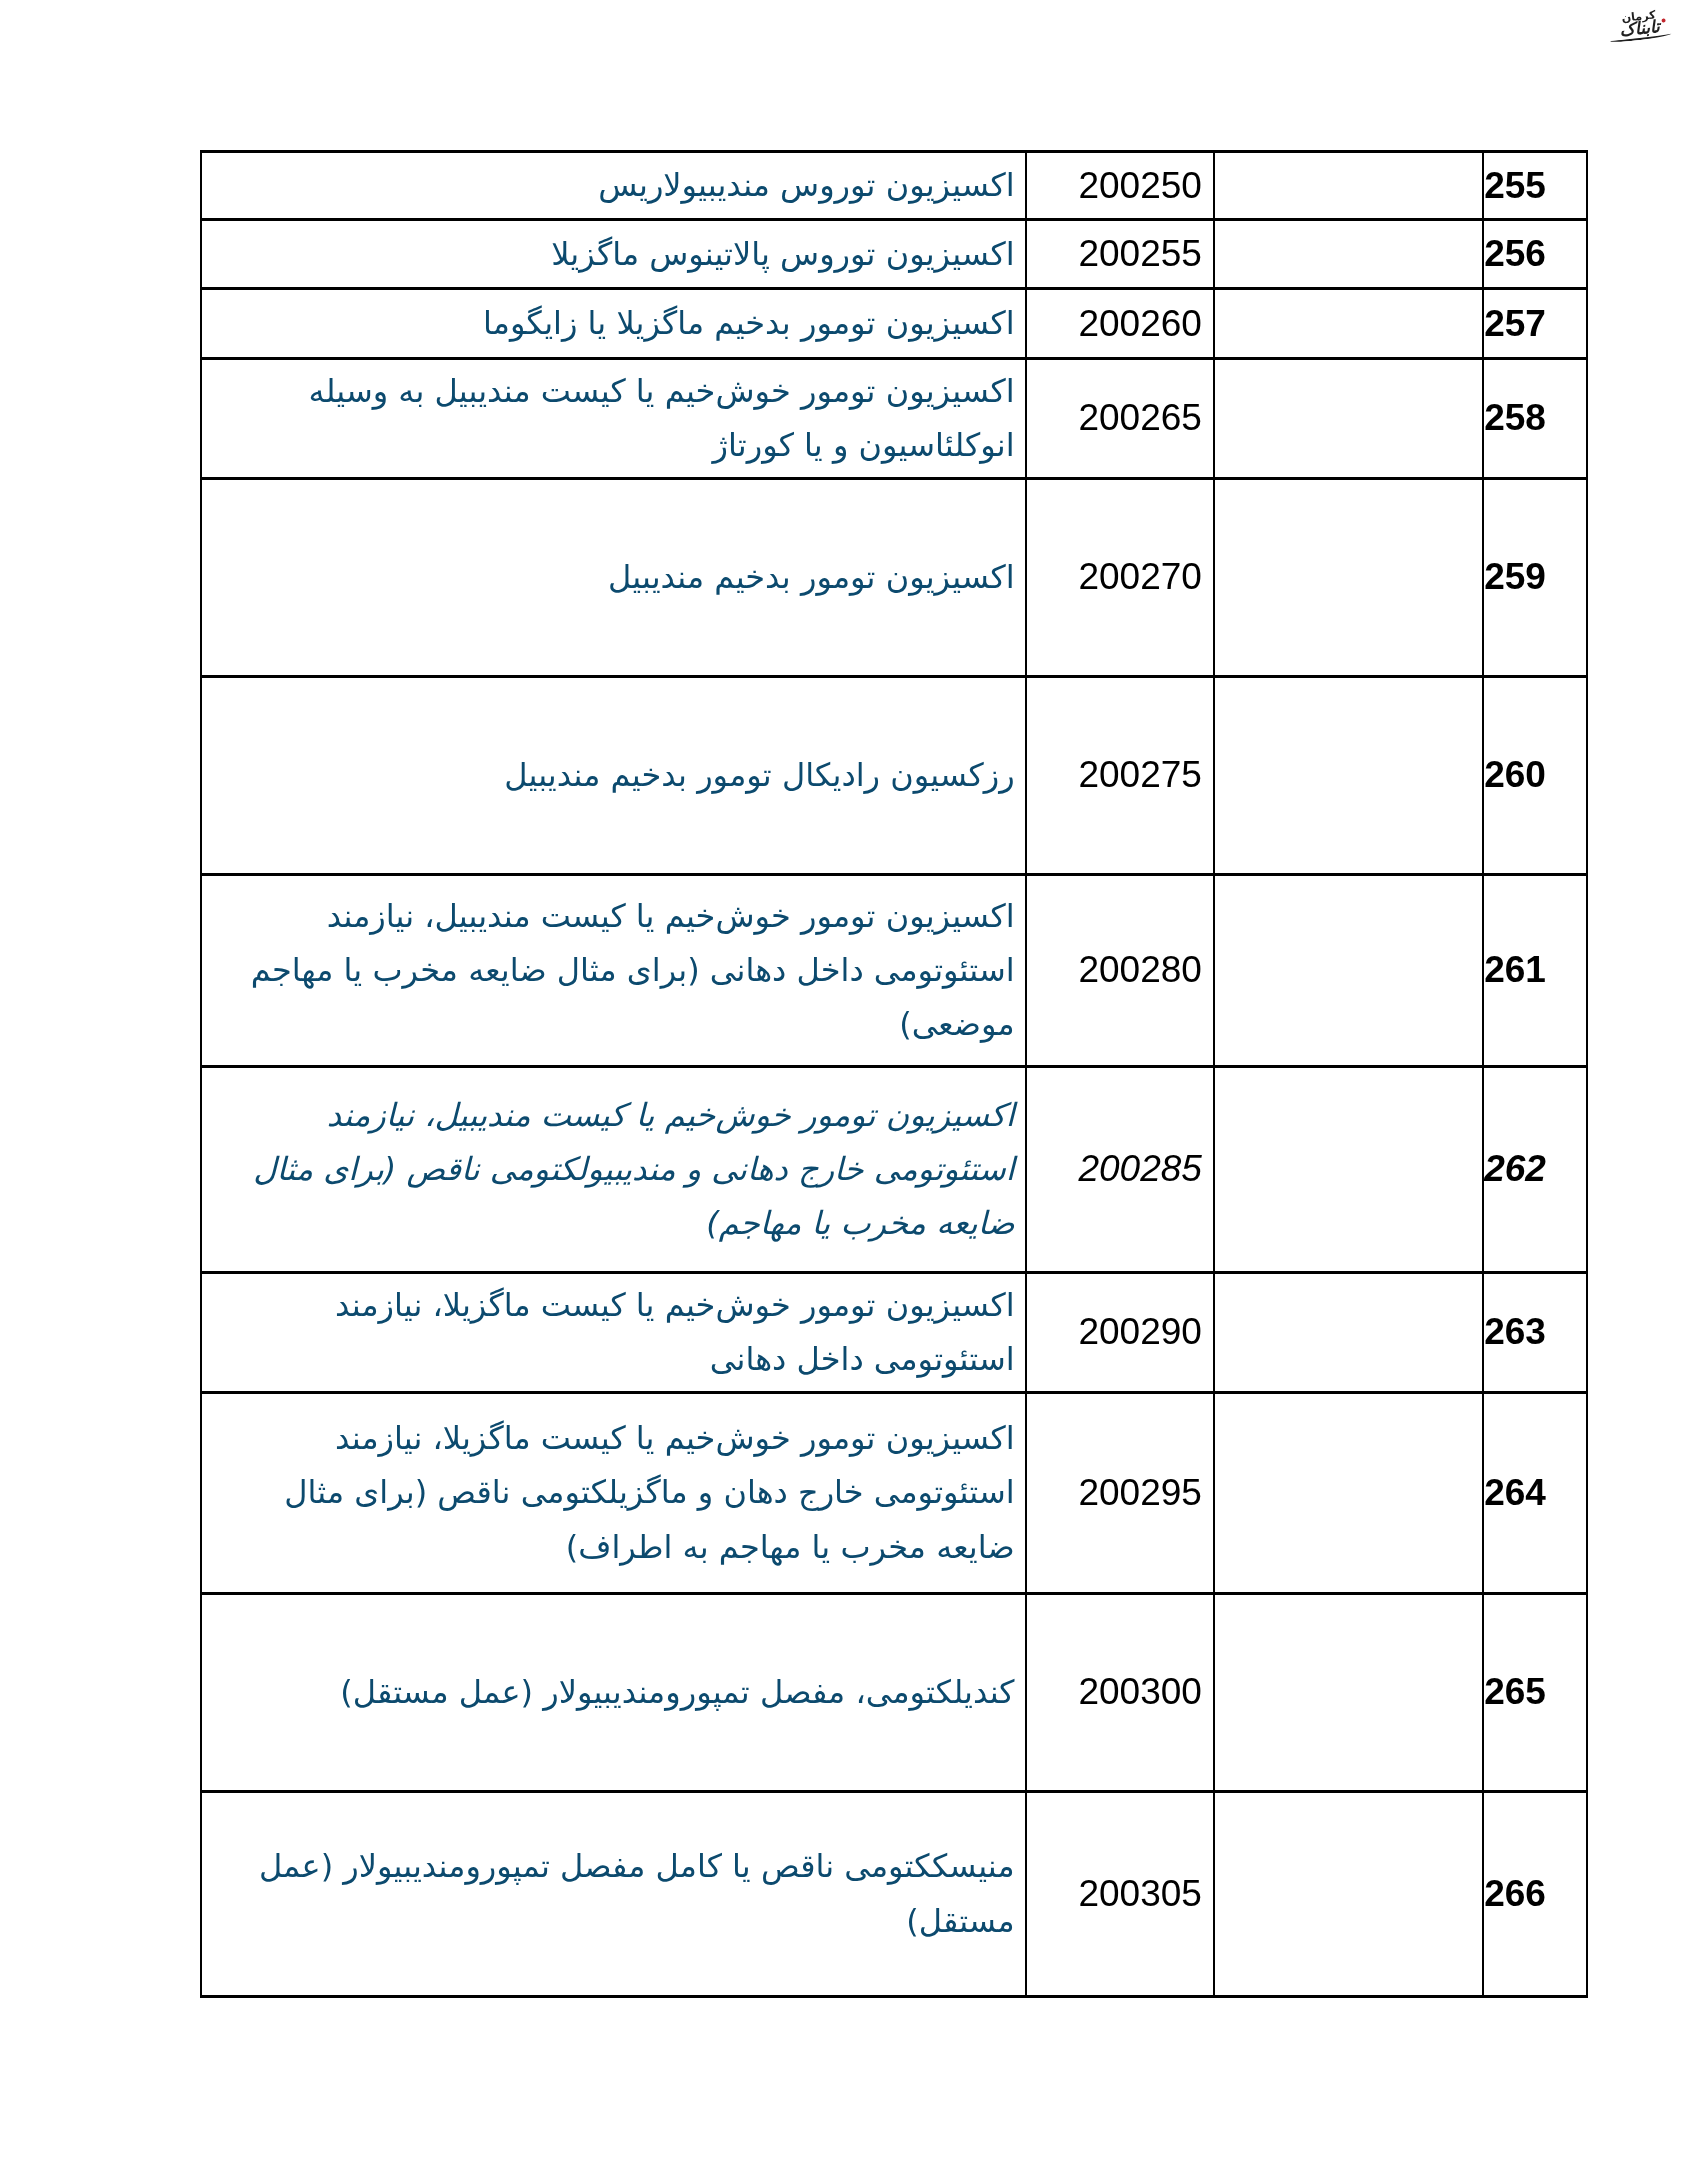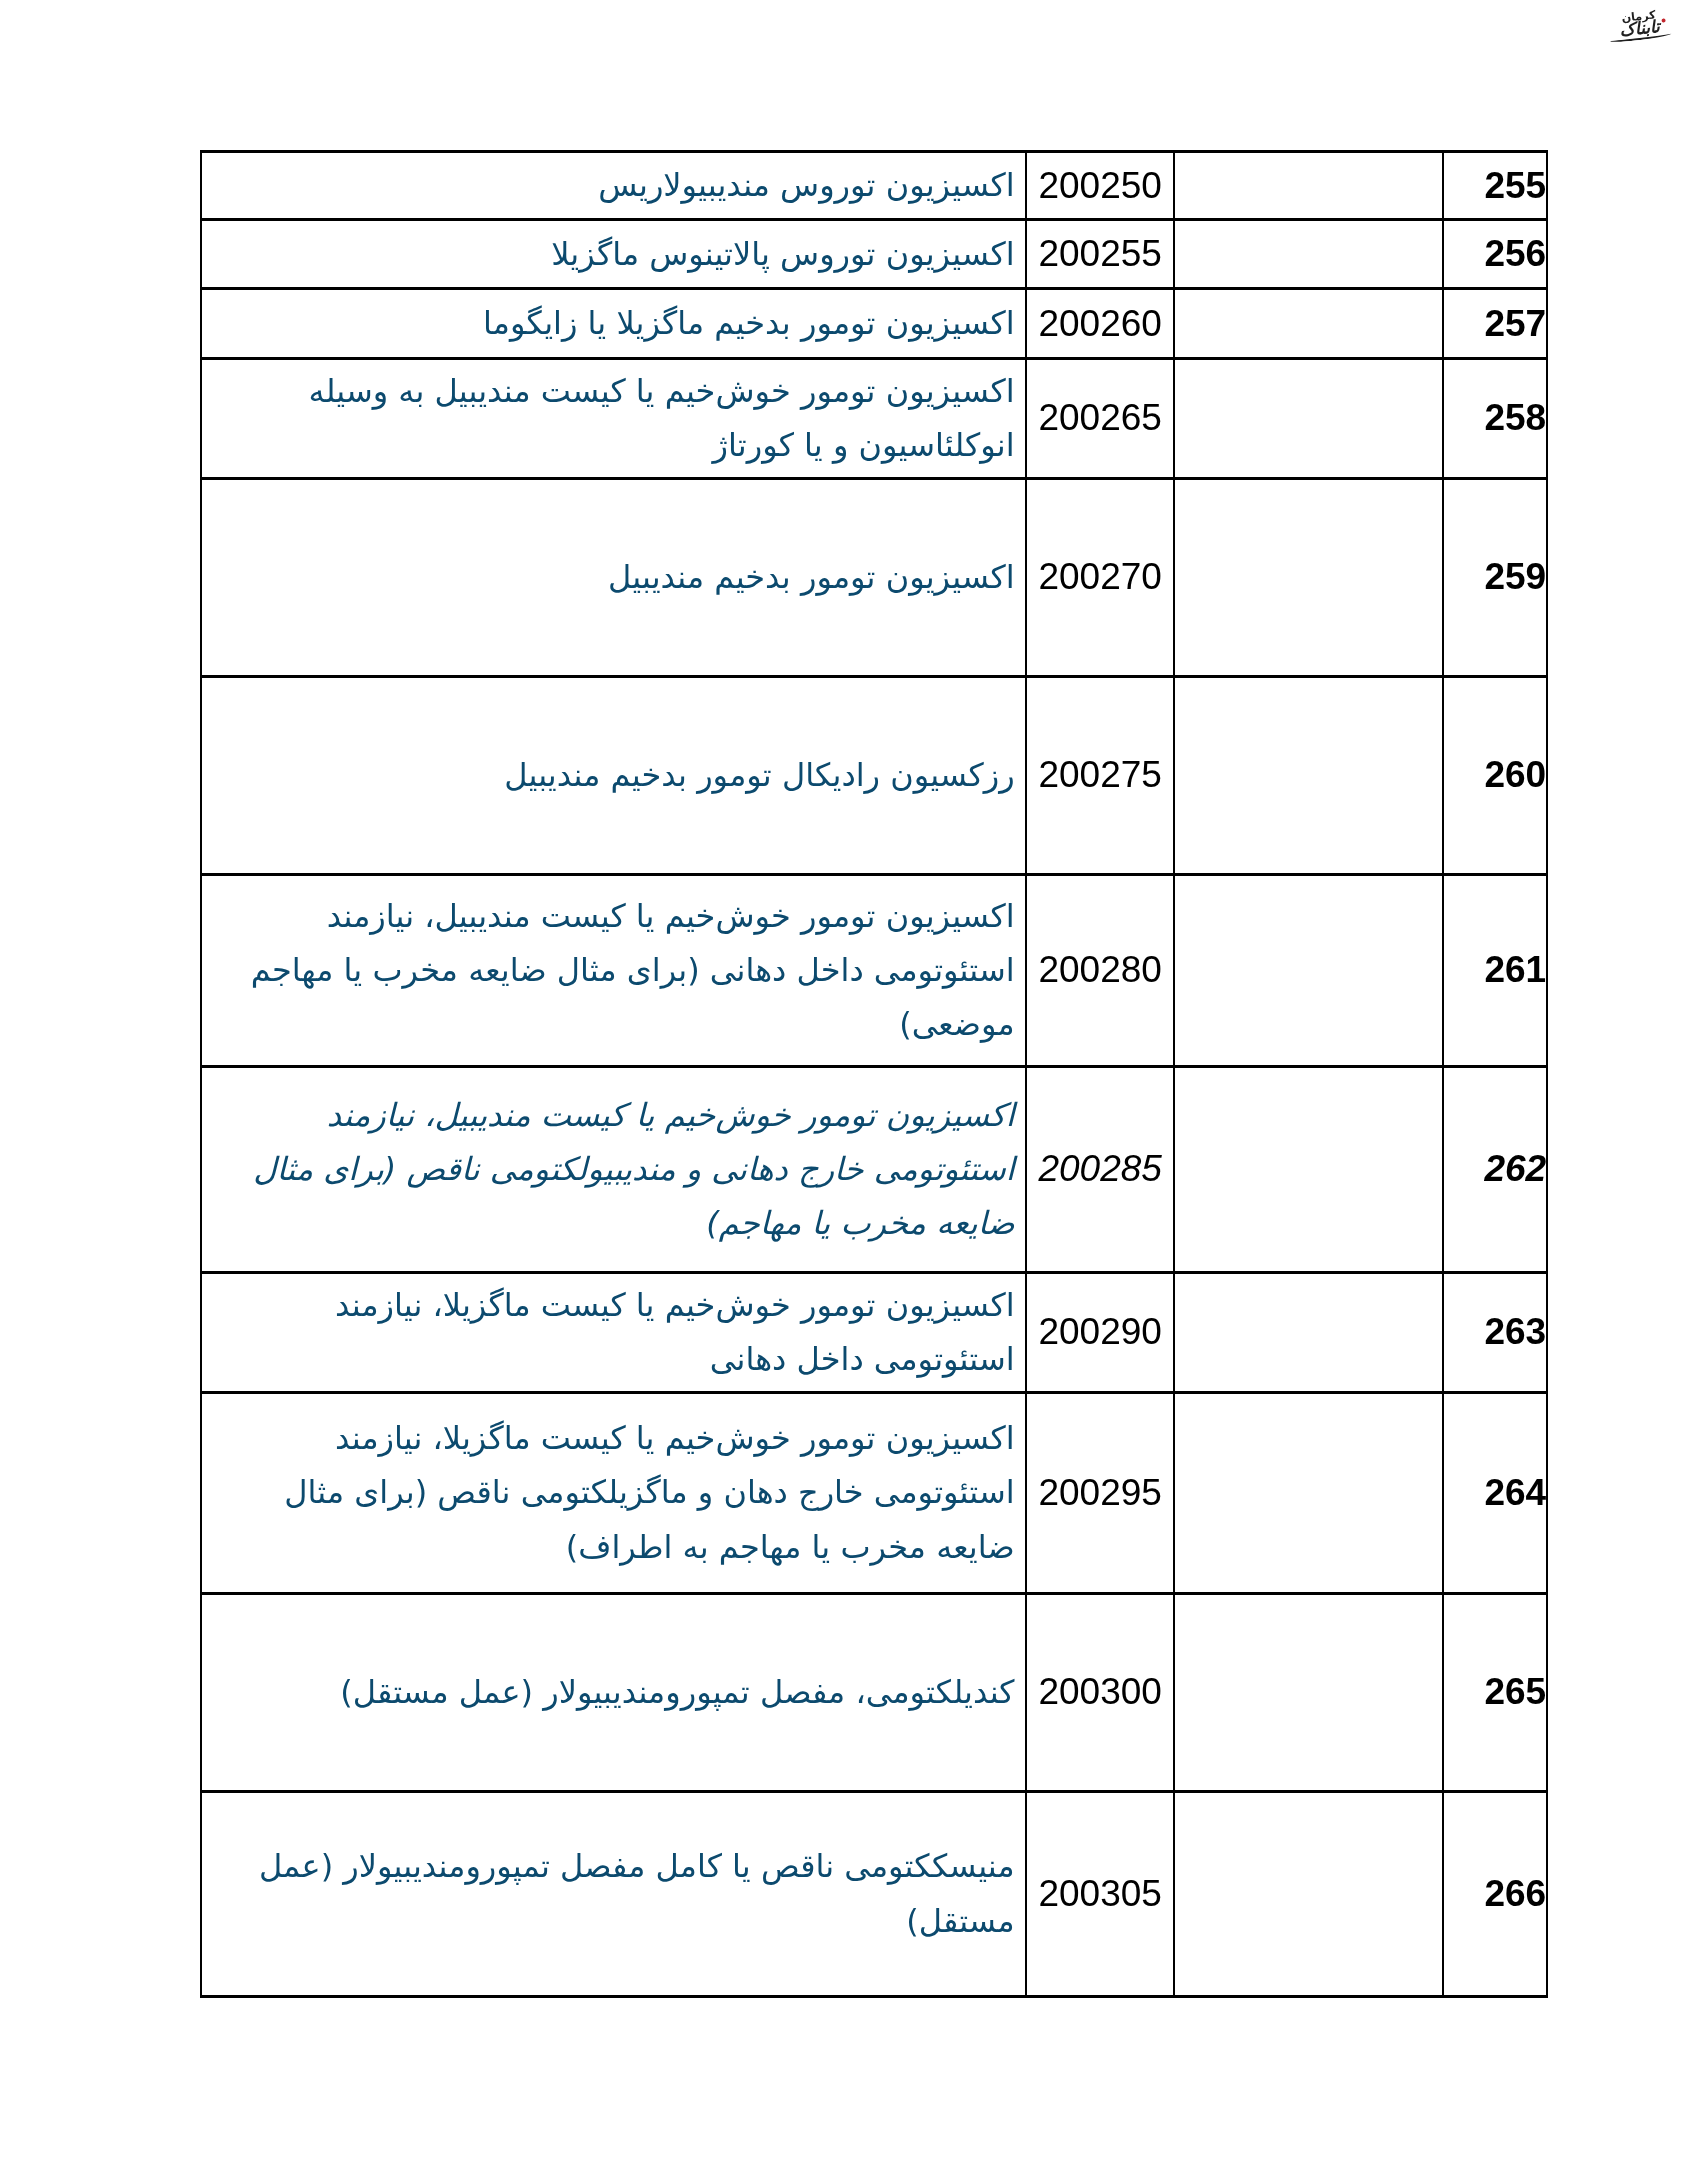--- a/index.html
+++ b/index.html
@@ -85,27 +85,28 @@
     line-height: 1.7;
     color: #0c4a6e;
     font-family: "DejaVu Sans", sans-serif;
   }
   td.code-cell {
     width: 146px;
     text-align: center;
     font-family: "Liberation Sans", sans-serif;
     font-size: 37px;
     color: #000;
+    padding-left: 40px;
   }
   td.blank-cell {
     width: 267px;
   }
   td.num-cell {
     width: 102px;
-    text-align: right;
+    text-align: left;
     font-family: "Liberation Sans", sans-serif;
     font-size: 37px;
     font-weight: bold;
     color: #000;
   }
 
   
   tr.h0  td { height: 57px;  }
   tr.h1  td { height: 58px;  }
   tr.h2  td { height: 59px; margin-left: 12px;  }

